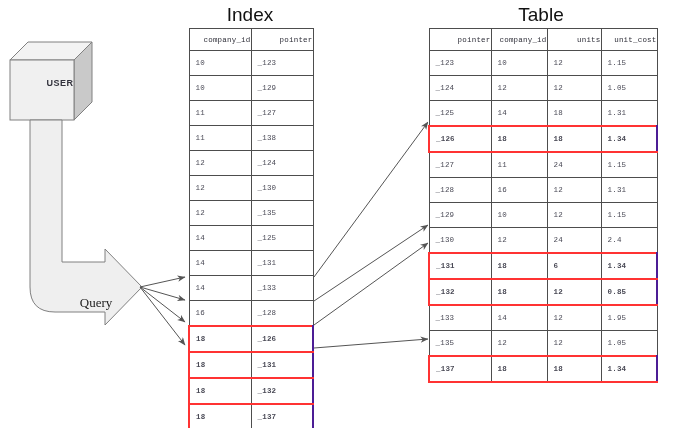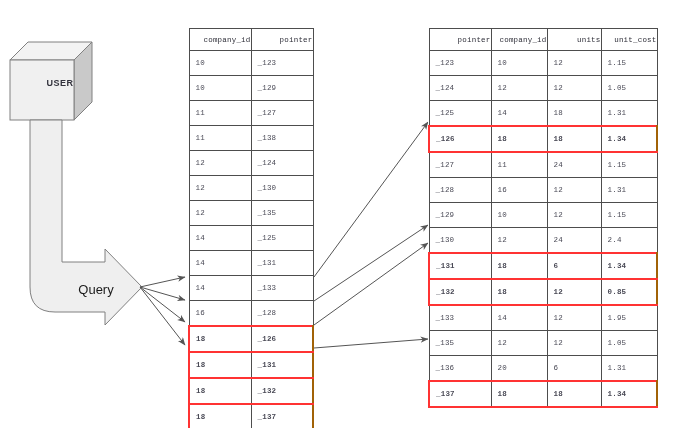--- a/index.html
+++ b/index.html
@@ -72,21 +72,21 @@
   #table-grid col.t-uc   { width: 56px; }
 
   
   .grid tr.hl td {
     border-top: 2px solid #ff3333;
     border-bottom: 2px solid #ff3333;
     position: relative;
     font-weight: bold;
   }
   .grid tr.hl td:first-child { border-left: 2px solid #ff3333; }
-  .grid tr.hl td:last-child  { border-right: 2px solid #a16207; }
+  .grid tr.hl td:last-child  { border-right: 2px solid #4c1d95; }
 
   
   #overlay {
     position: absolute;
     left: 0; top: 0;
     width: 700px;
     height: 428px;
     pointer-events: none;
   }
 
@@ -101,24 +101,24 @@
     font-size: 9px;
     font-weight: bold;
     color: #33333d;
     letter-spacing: 0.5px;
     padding-left: 12px;
   }
   
   #query-label {
     position: absolute;
     left: 56px;
-    top: 282px;
+    top: 295px;
     width: 80px;
     text-align: center;
-    font-family: Liberation Sans, sans-serif;
+    font-family: Liberation Serif, serif;
     font-size: 13px;
     color: #1a1a1a;
   }
 </style>
 </head>
 <body>
 
 <div id="canvas">
 
   <svg id="overlay" viewBox="0 0 700 428" xmlns="http://www.w3.org/2000/svg">
@@ -159,20 +159,22 @@
       <line x1="314" y1="277" x2="428" y2="122" marker-end="url(#ah)"></line>
       <line x1="314" y1="301" x2="428" y2="225" marker-end="url(#ah)"></line>
       <line x1="314" y1="325" x2="428" y2="243" marker-end="url(#ah)"></line>
       <line x1="314" y1="348" x2="428" y2="339" marker-end="url(#ah)"></line>
     </g>
   </svg>
 
   <div id="user-label">USER</div>
   <div id="query-label">Query</div>
 
+  <div class="diagram-title" id="index-title">Index</div>
+  <div class="diagram-title" id="table-title">Table</div>
 
   <table class="grid" id="index-grid">
     <colgroup>
         <col class="c-id">
         <col class="c-ptr">
       </colgroup>
     <thead>
       <tr>
         <th>company_id</th>
         <th>pointer</th>
@@ -323,26 +325,20 @@
           <td>14</td>
           <td>12</td>
           <td>1.95</td>
         </tr>
         <tr>
           <td>_135</td>
           <td>12</td>
           <td>12</td>
           <td>1.05</td>
         </tr>
-        <tr>
-          <td>_136</td>
-          <td>20</td>
-          <td>6</td>
-          <td>1.31</td>
-        </tr>
         <tr class="hl">
           <td>_137</td>
           <td>18</td>
           <td>18</td>
           <td>1.34</td>
         </tr>
       </tbody>
   </table>
 
 </div>

